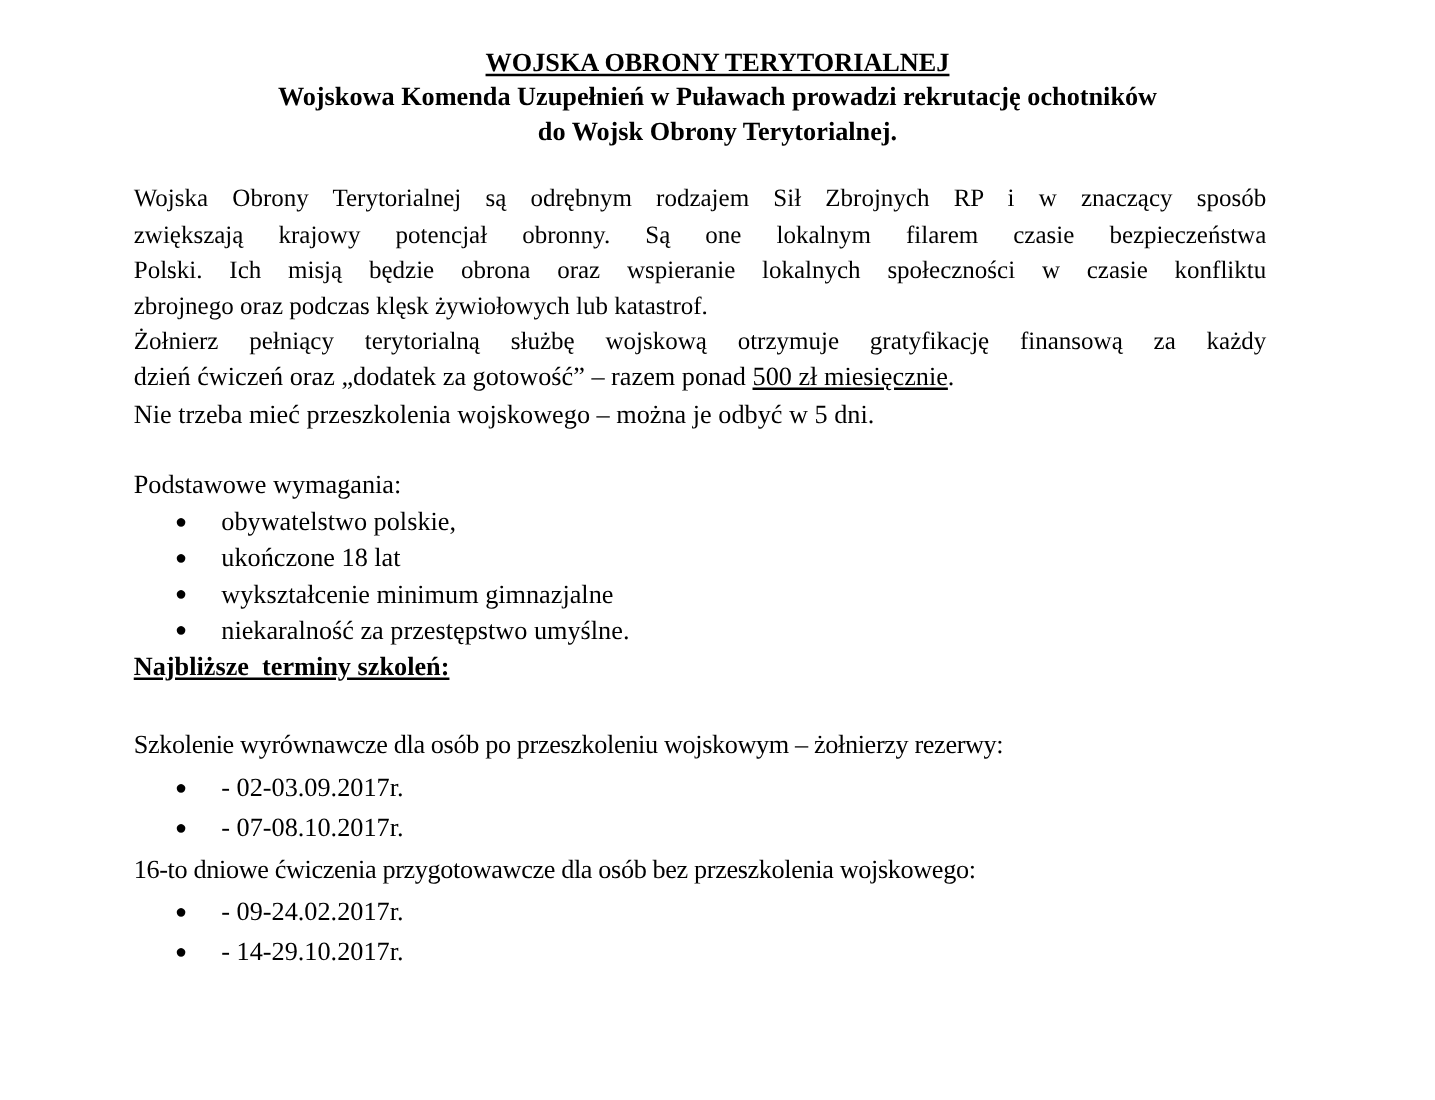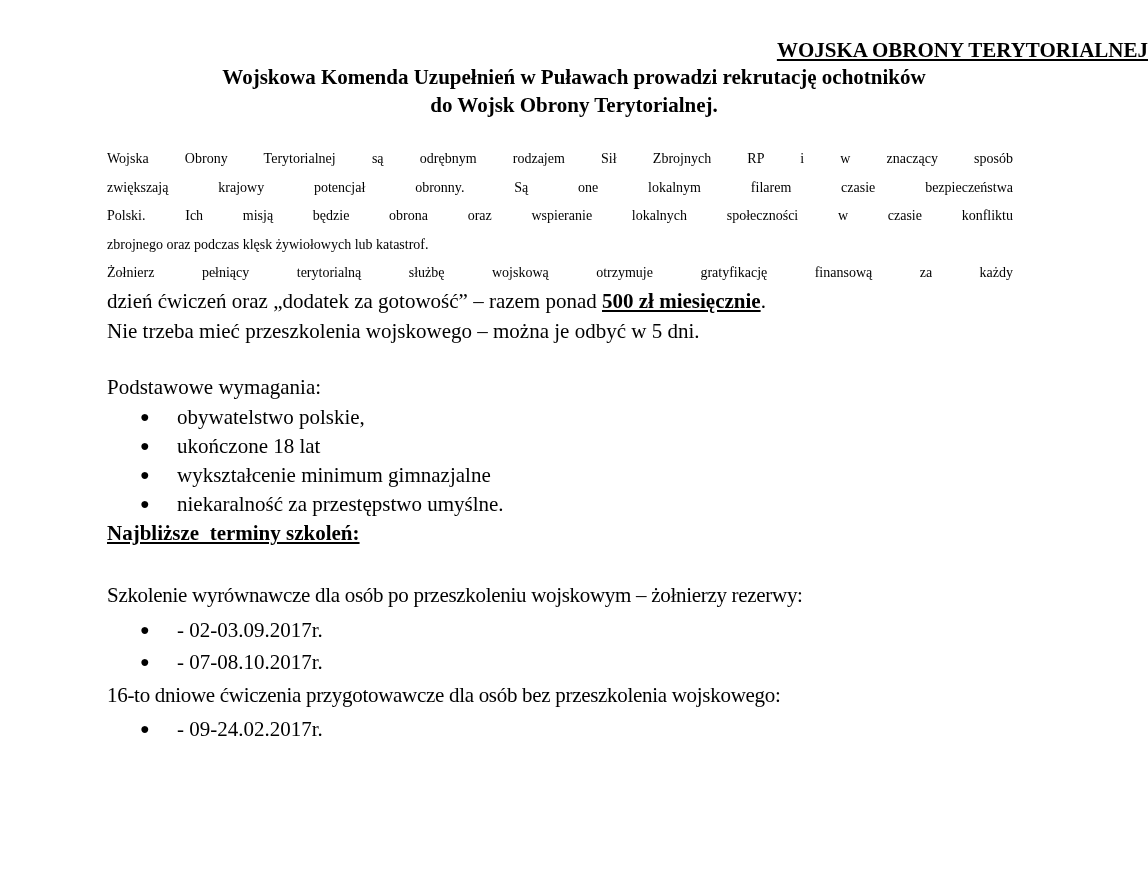--- a/index.html
+++ b/index.html
@@ -1,29 +1,29 @@
 <!DOCTYPE html>
 <html><head>
 <meta charset="utf-8">
 <style>
   html, body { margin: 0; padding: 0; background: #ffffff; }
   body { width: 1148px; height: 880px; position: relative; overflow: hidden;
          font-family: "Liberation Serif", serif; color: #000; }
   .page { position: absolute; left: 0; top: 0; width: 1148px; height: 880px; }
   .hdr { position: absolute; left: 0; width: 1148px; text-align: center; font-weight: bold; font-size: 21px; line-height: 26px; }
-  .h1 { top: 37px; font-weight: normal; text-decoration: underline; text-align: right; }
+  .h1 { top: 37px; font-weight: normal; text-decoration: underline; }
   .h1 span { font-weight: bold; }
   .h2 { top: 64px; }
   .h3 { top: 92px; }
-  .para { position: absolute; left: 107px; width: 906px; font-size: 14px; line-height: 28.5px; text-align: justify; }
+  .para { position: absolute; left: 107px; width: 906px; font-size: 20px; line-height: 28.5px; text-align: justify; }
   .para .line { display: block; text-align: justify; text-align-last: justify; white-space: nowrap; }
   .para .line.last { text-align-last: left; }
   .p1 { top: 145px; }
   .single { position: absolute; left: 107px; font-size: 21px; line-height: 26px; white-space: nowrap; }
-  .bold-ul { font-weight: bold; text-decoration: underline; }
+  .bold-ul { font-weight: normal; text-decoration: underline; }
   .bullet-item { position: absolute; left: 140px; font-size: 21px; line-height: 26px; white-space: nowrap; }
   .bullet-item .dot { display: inline-block; width: 37px; font-size: 16px; vertical-align: 2px; }
   .heading-ul { text-decoration: underline; font-weight: bold; }
 </style>
 </head>
 <body>
 
 <div class="page">
 
   <div class="hdr h1"><span>WOJSKA OBRONY TERYTORIALNEJ</span></div>
@@ -52,14 +52,15 @@
 
   <div class="single heading-ul" style="top:520px; white-space:pre;">Najbliższe  terminy szkoleń:</div>
   <div class="single" style="top:582px; letter-spacing:-0.3px;">Szkolenie wyrównawcze dla osób po przeszkoleniu wojskowym – żołnierzy rezerwy:</div>
 
   <div class="bullet-item" style="top:617px;"><span class="dot">●</span><span>- 02-03.09.2017r.</span></div>
   <div class="bullet-item" style="top:649px;"><span class="dot">●</span><span>- 07-08.10.2017r.</span></div>
 
   <div class="single" style="top:682px; letter-spacing:-0.3px;">16-to dniowe ćwiczenia przygotowawcze dla osób bez przeszkolenia wojskowego:</div>
 
   <div class="bullet-item" style="top:716px;"><span class="dot">●</span><span>- 09-24.02.2017r.</span></div>
+  <div class="bullet-item" style="top:748px;"><span class="dot">●</span><span>- 14-29.10.2017r.</span></div>
 
 </div>
 
 </body></html>

